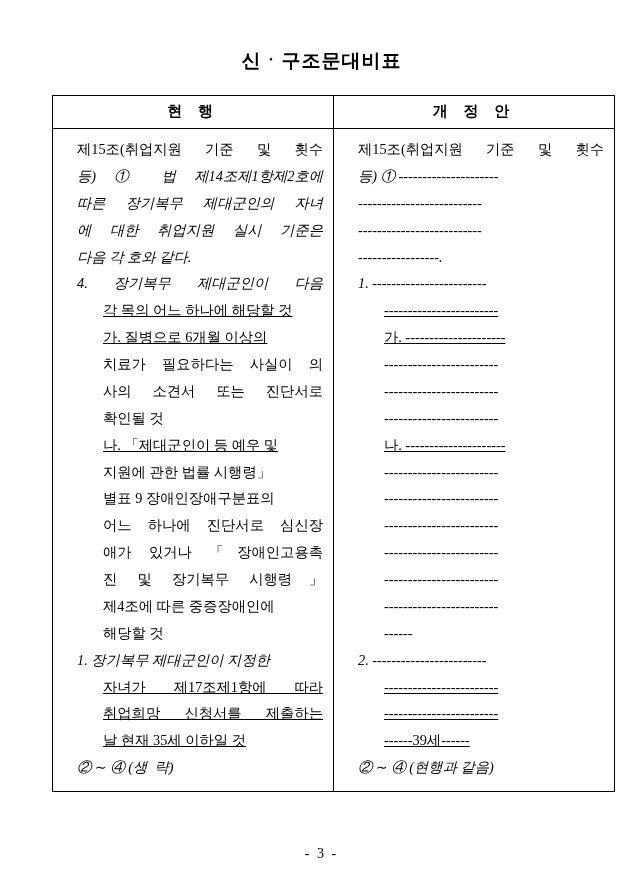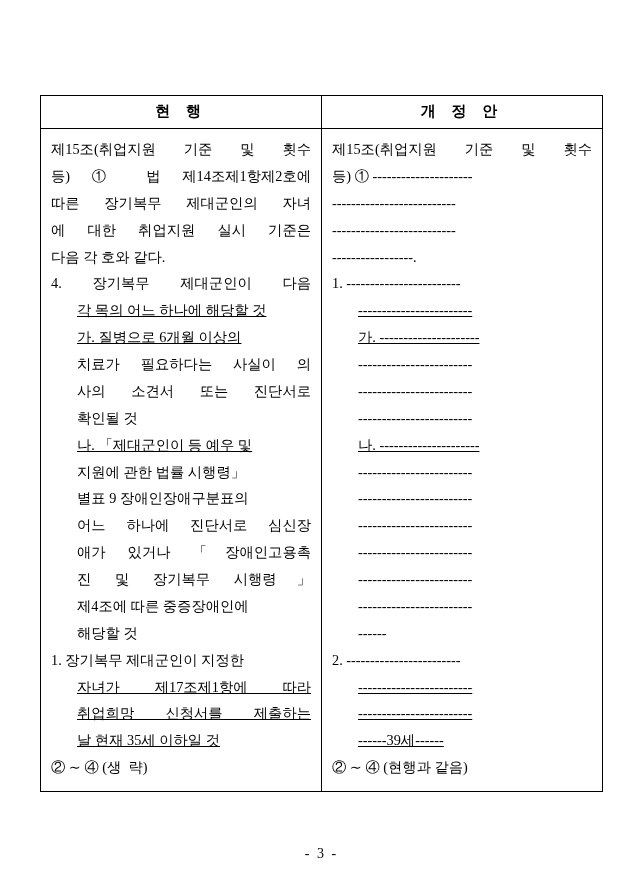--- a/index.html
+++ b/index.html
@@ -31,51 +31,52 @@
     position: absolute;
     left: 40px;
     top: 95px;
     width: 563px;
   }
   table.compare {
     border-collapse: collapse;
     width: 100%;
     table-layout: fixed;
     border: 1.5px solid #000;
+    margin-left: 12px;
   }
   table.compare th {
     border: 1.5px solid #000;
     font-size: 15px;
     font-weight: bold;
     padding: 6px 0 7px 0;
     letter-spacing: 6px;
     text-align: center;
     background: #fff;
   }
   table.compare td {
     border: 1.5px solid #000;
     vertical-align: top;
-    padding: 7px 10px 10px 10px;
+    padding: 7px 10px 10px 24px;
     background: #fff;
   }
   .col-left { width: 50%; }
   .col-right { width: 50%; }
   .line {
     font-size: 14.3px;
     line-height: 1.88;
     color: #000;
     white-space: pre-wrap;
     text-align: justify;
     text-justify: inter-character;
   }
   .line.just {
     text-align: justify;
     text-align-last: justify;
   }
-  .line.ind1 { padding-left: 13px; text-indent: -13px; }
+  .line.ind1 { padding-left: 13px; text-indent: -13px; font-style: italic; }
   .line.ind2 { padding-left: 26px; text-indent: 0; text-decoration: underline; }
   .line.ind3 { padding-left: 26px; text-indent: 0; }
   .line.plain { text-align: left; }
   .dash {
     font-size: 14.3px;
     line-height: 1.88;
     letter-spacing: 0px;
     color: #000;
     white-space: nowrap;
   }
@@ -91,20 +92,21 @@
     font-size: 14px;
     color: #000;
     letter-spacing: 2px;
   }
 </style>
 </head>
 <body>
 
 <div class="page">
 
+  <div class="doc-title">신ㆍ구조문대비표</div>
 
   <div class="table-wrap">
     <table class="compare">
       <thead>
         <tr>
           <th class="col-left">현      행</th>
           <th class="col-right">개   정   안</th>
         </tr>
       </thead>
       <tbody>

